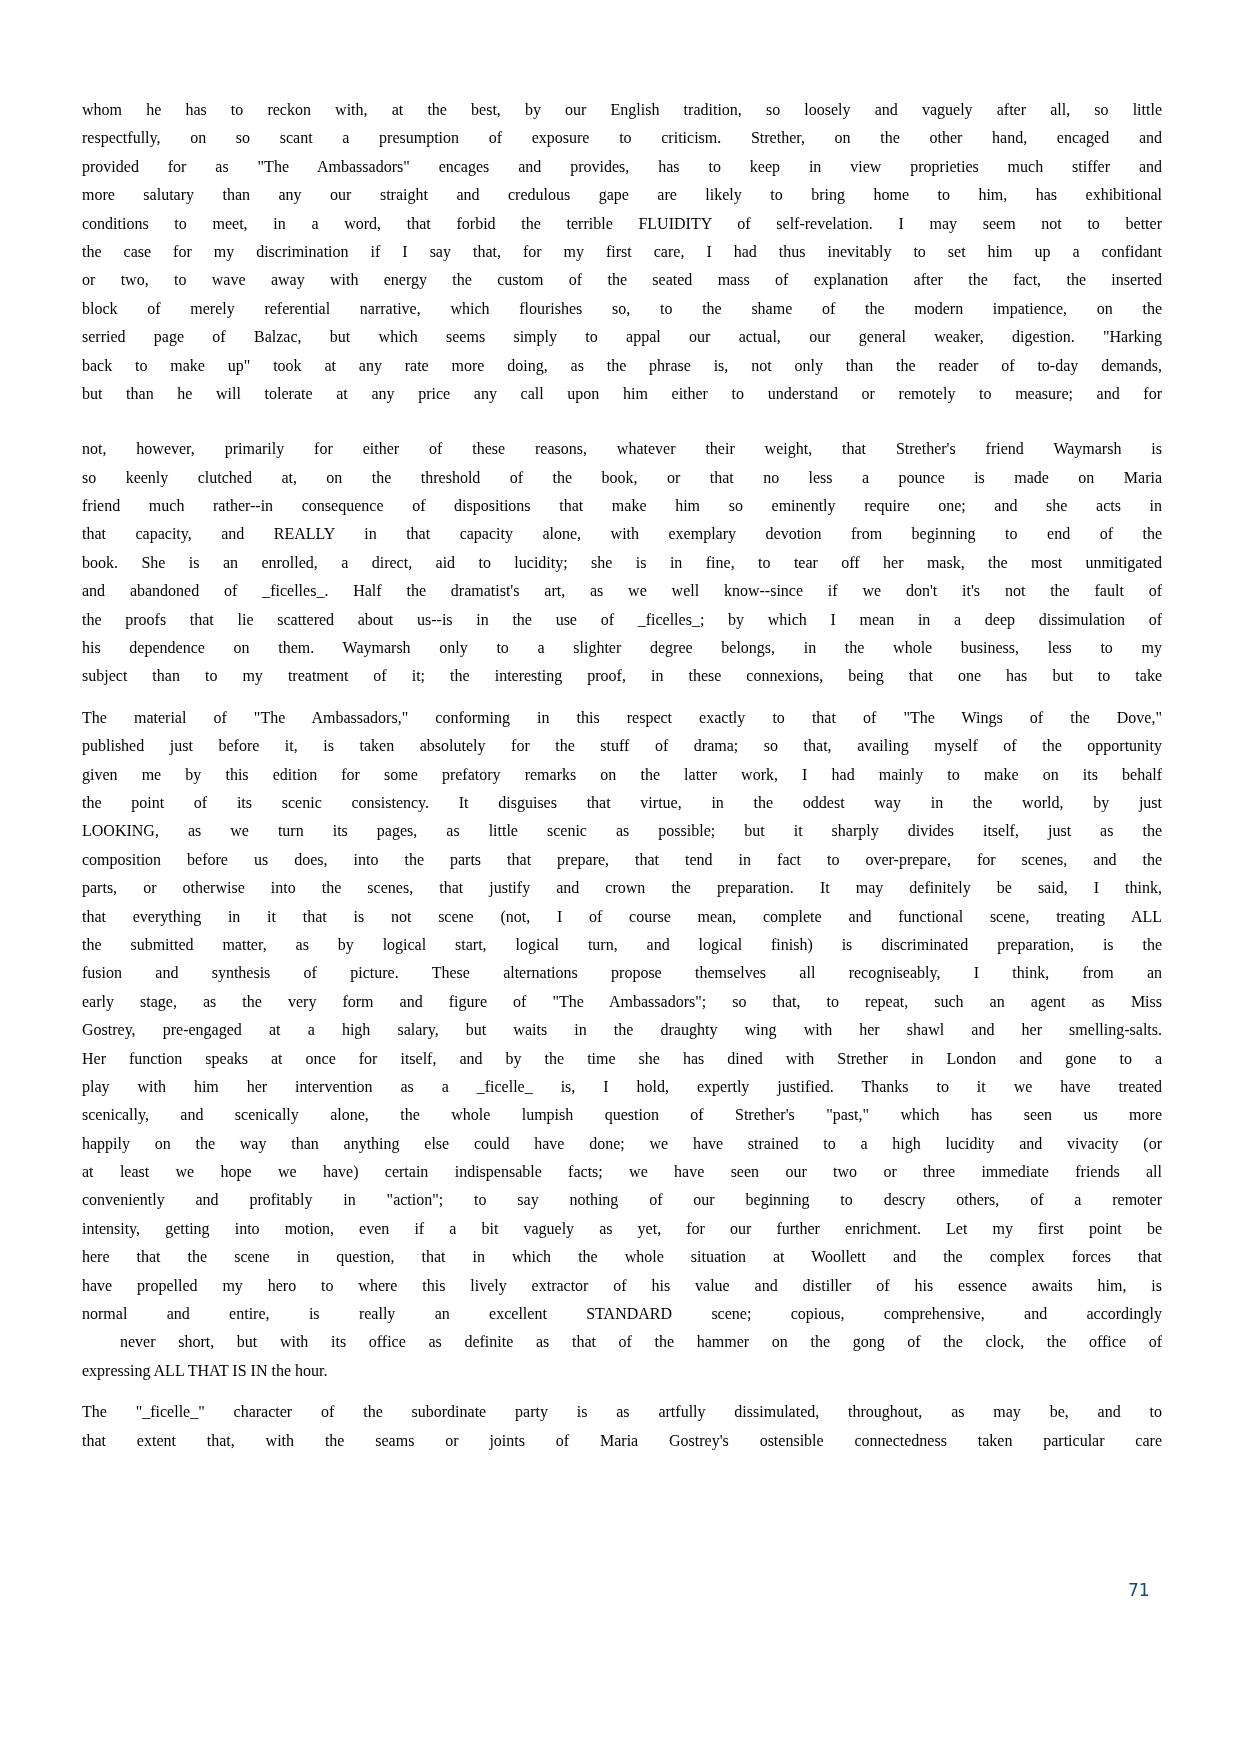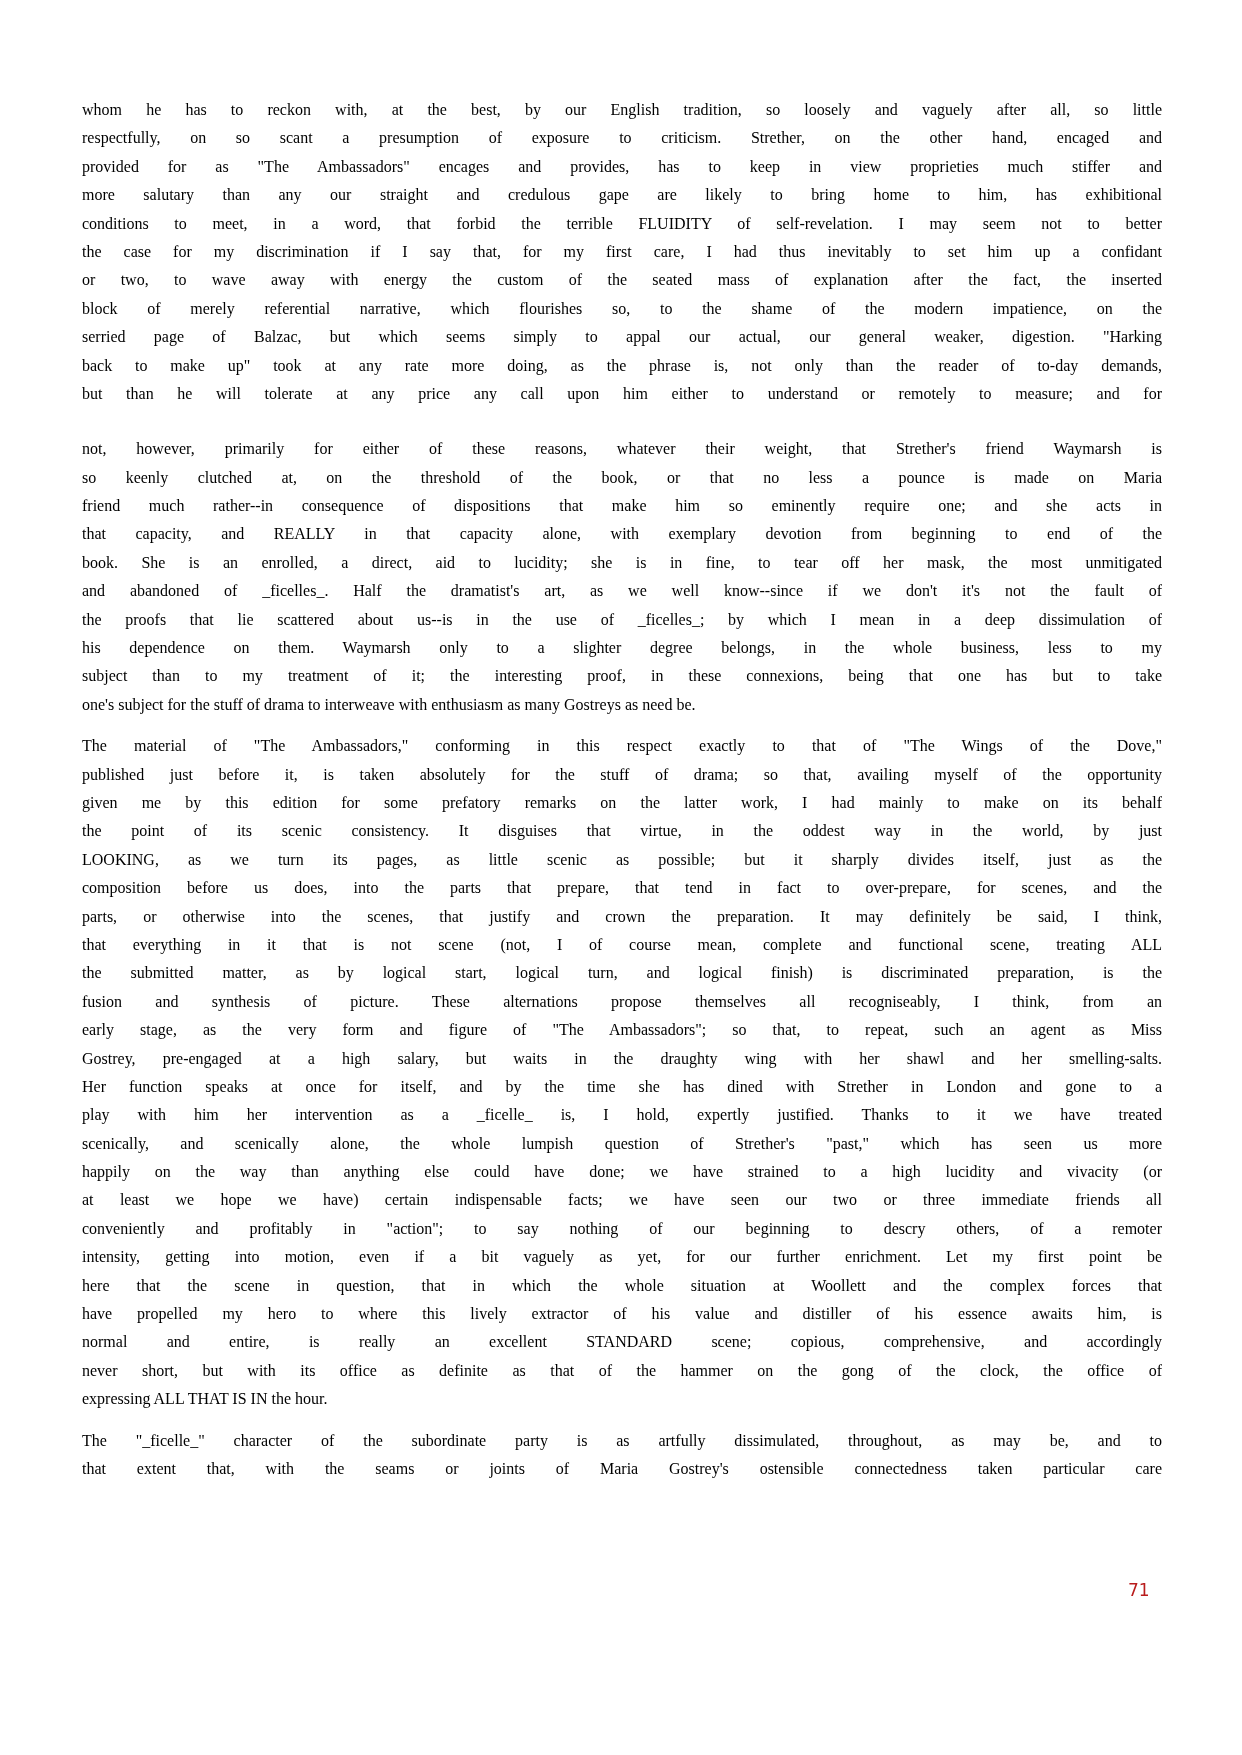--- a/index.html
+++ b/index.html
@@ -9,21 +9,21 @@
     font-family: "Liberation Serif", serif; font-size: 16px; color: #000000;
   }
   .para { margin: 0 0 13px 0; }
   .line {
     display: block; height: 28.4px; line-height: 28.4px;
     text-align: justify; text-align-last: justify; white-space: nowrap;
   }
   .line.last { text-align-last: left; }
   .pagenum {
     position: absolute; left: 1128px; top: 1580px;
-    font-family: "DejaVu Sans", sans-serif; font-size: 17px; color: #b91c1c;
+    font-family: "DejaVu Sans", sans-serif; font-size: 17px; color: #0c4a6e;
   }
 </style>
 </head>
 <body>
 
 <div class="page">
   <div class="para">
       <span class="line" style="white-space: normal; overflow: hidden;">whom he has to reckon with, at the best, by our English tradition, so loosely and vaguely after all, so little</span>
       <span class="line" style="white-space: normal; overflow: hidden;">respectfully, on so scant a presumption of exposure to criticism. Strether, on the other hand, encaged and</span>
       <span class="line" style="white-space: normal; overflow: hidden;">provided for as "The Ambassadors" encages and provides, has to keep in view proprieties much stiffer and</span>
@@ -37,21 +37,20 @@
       <span class="line" style="white-space: normal; overflow: hidden;">but than he will tolerate at any price any call upon him either to understand or remotely to measure; and for</span>
       <span class="line" style="white-space: normal; overflow: hidden; margin-top: 27px;">not, however, primarily for either of these reasons, whatever their weight, that Strether's friend Waymarsh is</span>
       <span class="line" style="white-space: normal; overflow: hidden;">so keenly clutched at, on the threshold of the book, or that no less a pounce is made on Maria</span>
       <span class="line" style="white-space: normal; overflow: hidden;">friend much rather--in consequence of dispositions that make him so eminently require one; and she acts in</span>
       <span class="line" style="white-space: normal; overflow: hidden;">that capacity, and REALLY in that capacity alone, with exemplary devotion from beginning to end of the</span>
       <span class="line" style="white-space: normal; overflow: hidden;">book. She is an enrolled, a direct, aid to lucidity; she is in fine, to tear off her mask, the most unmitigated</span>
       <span class="line" style="white-space: normal; overflow: hidden;">and abandoned of _ficelles_. Half the dramatist's art, as we well know--since if we don't it's not the fault of</span>
       <span class="line" style="white-space: normal; overflow: hidden;">the proofs that lie scattered about us--is in the use of _ficelles_; by which I mean in a deep dissimulation of</span>
       <span class="line" style="white-space: normal; overflow: hidden;">his dependence on them. Waymarsh only to a slighter degree belongs, in the whole business, less to my</span>
       <span class="line" style="white-space: normal; overflow: hidden;">subject than to my treatment of it; the interesting proof, in these connexions, being that one has but to take</span>
-      <span class="line last" style="white-space: normal; overflow: hidden;">one's subject for the stuff of drama to interweave with enthusiasm as many Gostreys as need be.</span>
     </div>
   <div class="para">
       <span class="line" style="white-space: normal; overflow: hidden;">The material of "The Ambassadors," conforming in this respect exactly to that of "The Wings of the Dove,"</span>
       <span class="line" style="white-space: normal; overflow: hidden;">published just before it, is taken absolutely for the stuff of drama; so that, availing myself of the opportunity</span>
       <span class="line" style="white-space: normal; overflow: hidden;">given me by this edition for some prefatory remarks on the latter work, I had mainly to make on its behalf</span>
       <span class="line" style="white-space: normal; overflow: hidden;">the point of its scenic consistency. It disguises that virtue, in the oddest way in the world, by just</span>
       <span class="line" style="white-space: normal; overflow: hidden;">LOOKING, as we turn its pages, as little scenic as possible; but it sharply divides itself, just as the</span>
       <span class="line" style="white-space: normal; overflow: hidden;">composition before us does, into the parts that prepare, that tend in fact to over-prepare, for scenes, and the</span>
       <span class="line" style="white-space: normal; overflow: hidden;">parts, or otherwise into the scenes, that justify and crown the preparation. It may definitely be said, I think,</span>
       <span class="line" style="white-space: normal; overflow: hidden;">that everything in it that is not scene (not, I of course mean, complete and functional scene, treating ALL</span>
@@ -62,21 +61,21 @@
       <span class="line" style="white-space: normal; overflow: hidden;">Her function speaks at once for itself, and by the time she has dined with Strether in London and gone to a</span>
       <span class="line" style="white-space: normal; overflow: hidden;">play with him her intervention as a _ficelle_ is, I hold, expertly justified. Thanks to it we have treated</span>
       <span class="line" style="white-space: normal; overflow: hidden;">scenically, and scenically alone, the whole lumpish question of Strether's "past," which has seen us more</span>
       <span class="line" style="white-space: normal; overflow: hidden;">happily on the way than anything else could have done; we have strained to a high lucidity and vivacity (or</span>
       <span class="line" style="white-space: normal; overflow: hidden;">at least we hope we have) certain indispensable facts; we have seen our two or three immediate friends all</span>
       <span class="line" style="white-space: normal; overflow: hidden;">conveniently and profitably in "action"; to say nothing of our beginning to descry others, of a remoter</span>
       <span class="line" style="white-space: normal; overflow: hidden;">intensity, getting into motion, even if a bit vaguely as yet, for our further enrichment. Let my first point be</span>
       <span class="line" style="white-space: normal; overflow: hidden;">here that the scene in question, that in which the whole situation at Woollett and the complex forces that</span>
       <span class="line" style="white-space: normal; overflow: hidden;">have propelled my hero to where this lively extractor of his value and distiller of his essence awaits him, is</span>
       <span class="line" style="white-space: normal; overflow: hidden;">normal and entire, is really an excellent STANDARD scene; copious, comprehensive, and accordingly</span>
-      <span class="line" style="white-space: normal; overflow: hidden;">never short, but with its office as definite as that of the hammer on the gong of the clock, the office of</span>
+      <span class="line" style="white-space: normal; overflow: hidden; margin-left: 38px;">never short, but with its office as definite as that of the hammer on the gong of the clock, the office of</span>
       <span class="line last" style="white-space: normal; overflow: hidden;">expressing ALL THAT IS IN the hour.</span>
     </div>
   <div class="para">
       <span class="line" style="white-space: normal; overflow: hidden;">The "_ficelle_" character of the subordinate party is as artfully dissimulated, throughout, as may be, and to</span>
       <span class="line" style="white-space: normal; overflow: hidden;">that extent that, with the seams or joints of Maria Gostrey's ostensible connectedness taken particular care</span>
     </div>
 </div>
 
 <div class="pagenum">71</div>
 

